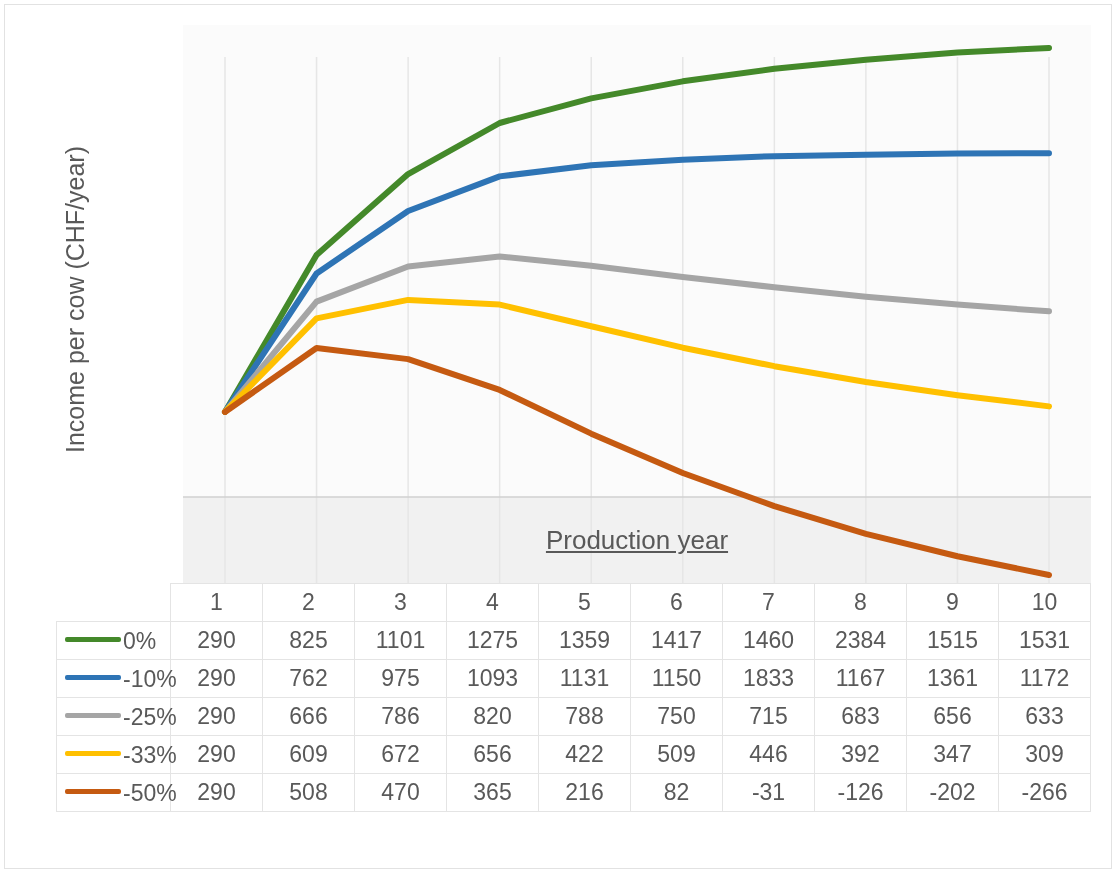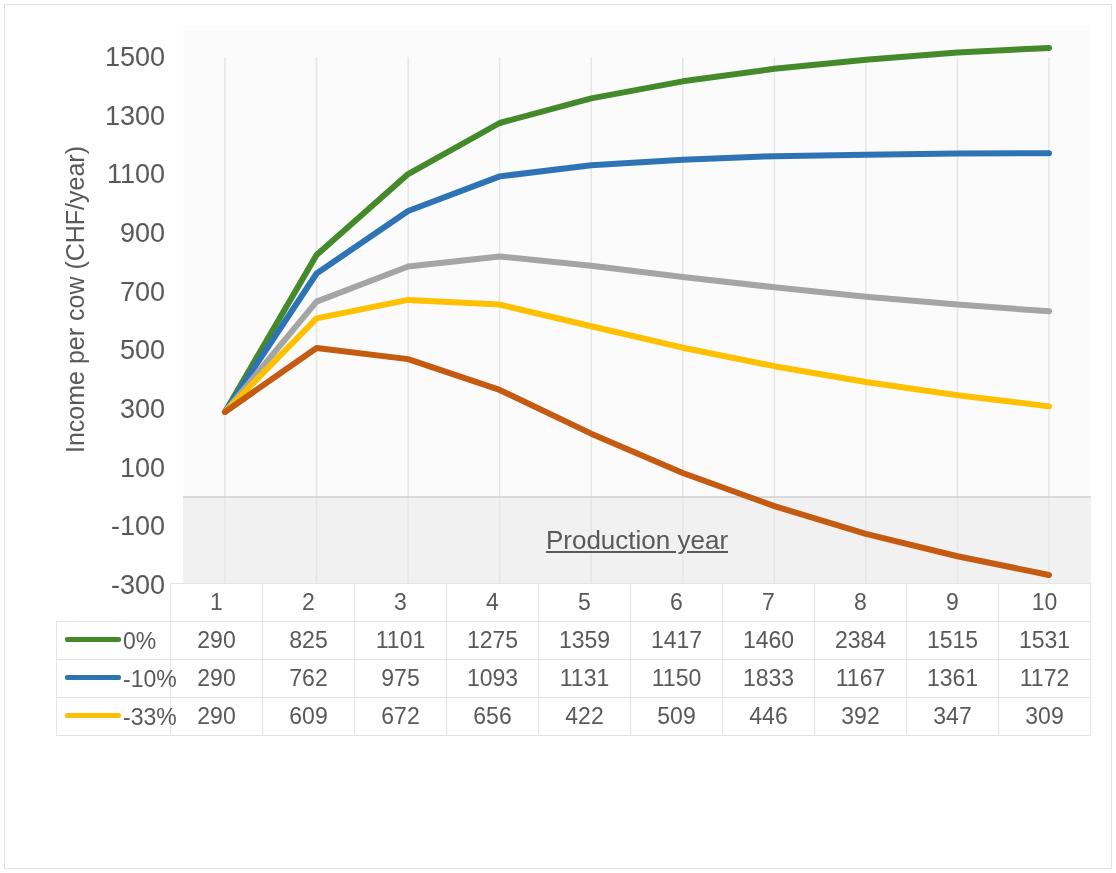--- a/index.html
+++ b/index.html
@@ -160,32 +160,20 @@
 </head>
 <body>
 
 <div id="page">
   <div id="frame">
 
     <div id="chart-area">
 
       <div id="y-axis-title">Income per cow (CHF/year)</div>
 
-      <div id="y-ticks">
-          <div class="ytick" style="top: 52px;">1500</div>
-          <div class="ytick" style="top: 110.667px;">1300</div>
-          <div class="ytick" style="top: 169.333px;">1100</div>
-          <div class="ytick" style="top: 228px;">900</div>
-          <div class="ytick" style="top: 286.667px;">700</div>
-          <div class="ytick" style="top: 345.333px;">500</div>
-          <div class="ytick" style="top: 404px;">300</div>
-          <div class="ytick" style="top: 462.667px;">100</div>
-          <div class="ytick" style="top: 521.333px;">-100</div>
-          <div class="ytick" style="top: 580px;">-300</div>
-        </div>
 
       <div id="plot">
         <div id="plot-bg-upper"></div>
         <div id="plot-bg-lower"></div>
         <svg id="plot-svg" width="908" height="570">
             <line x1="42" y1="32" x2="42" y2="560" stroke="#e6e6e6" stroke-width="1.5"></line>
             <line x1="133.55555555555554" y1="32" x2="133.55555555555554" y2="560" stroke="#e6e6e6" stroke-width="1.5"></line>
             <line x1="225.11111111111111" y1="32" x2="225.11111111111111" y2="560" stroke="#e6e6e6" stroke-width="1.5"></line>
             <line x1="316.6666666666667" y1="32" x2="316.6666666666667" y2="560" stroke="#e6e6e6" stroke-width="1.5"></line>
             <line x1="408.22222222222223" y1="32" x2="408.22222222222223" y2="560" stroke="#e6e6e6" stroke-width="1.5"></line>
@@ -242,29 +230,55 @@
             <td class="datacell">975</td>
             <td class="datacell">1093</td>
             <td class="datacell">1131</td>
             <td class="datacell">1150</td>
             <td class="datacell">1833</td>
             <td class="datacell">1167</td>
             <td class="datacell">1361</td>
             <td class="datacell">1172</td>
           </tr>
           <tr>
+            <td class="legend-cell"><span class="legend-swatch" style="background: rgb(165, 165, 165);"></span><span class="legend-text">-25%</span></td>
+            <td class="datacell">290</td>
+            <td class="datacell">666</td>
+            <td class="datacell">786</td>
+            <td class="datacell">820</td>
+            <td class="datacell">788</td>
+            <td class="datacell">750</td>
+            <td class="datacell">715</td>
+            <td class="datacell">683</td>
+            <td class="datacell">656</td>
+            <td class="datacell">633</td>
+          </tr>
+          <tr>
             <td class="legend-cell"><span class="legend-swatch" style="background: rgb(255, 192, 0);"></span><span class="legend-text">-33%</span></td>
             <td class="datacell">290</td>
             <td class="datacell">609</td>
             <td class="datacell">672</td>
             <td class="datacell">656</td>
             <td class="datacell">422</td>
             <td class="datacell">509</td>
             <td class="datacell">446</td>
             <td class="datacell">392</td>
             <td class="datacell">347</td>
             <td class="datacell">309</td>
           </tr>
+          <tr>
+            <td class="legend-cell"><span class="legend-swatch" style="background: rgb(197, 90, 17);"></span><span class="legend-text">-50%</span></td>
+            <td class="datacell">290</td>
+            <td class="datacell">508</td>
+            <td class="datacell">470</td>
+            <td class="datacell">365</td>
+            <td class="datacell">216</td>
+            <td class="datacell">82</td>
+            <td class="datacell">-31</td>
+            <td class="datacell">-126</td>
+            <td class="datacell">-202</td>
+            <td class="datacell">-266</td>
+          </tr>
         </tbody>
     </table>
 
   </div>
 </div>
 
 </body></html>

